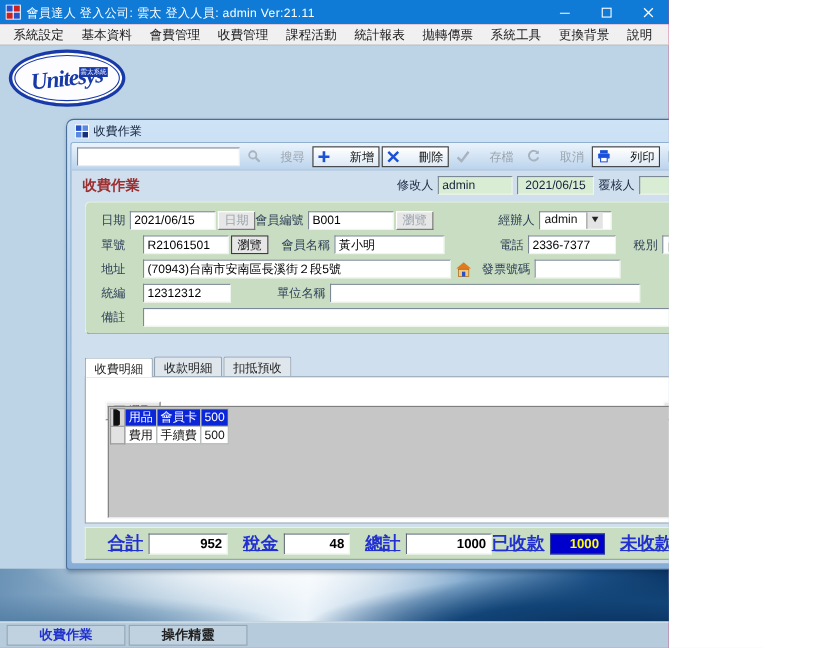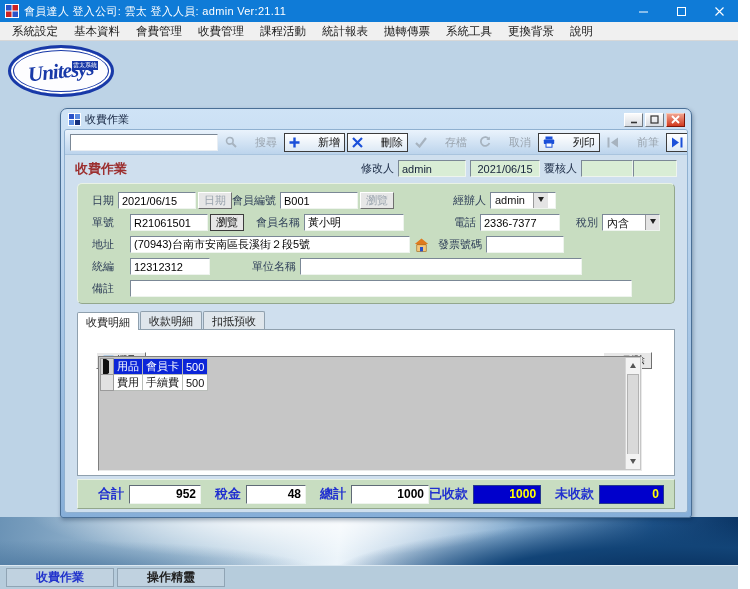--- a/index.html
+++ b/index.html
@@ -1,18 +1,18 @@
 <!DOCTYPE html>
 <html><head>
 <meta charset="utf-8">
 <style>
   * { margin:0; padding:0; box-sizing:border-box; }
   html,body { width:750px; height:589px; overflow:hidden; }
   body { font-family:"Liberation Sans","DejaVu Sans",sans-serif; font-size:11px; color:#111; }
-  #screen { position:relative; width:738px; height:589px; background:#be185d; overflow:hidden; }
+  #screen { position:relative; width:608px; height:589px; background:#be185d; overflow:hidden; }
 
   
   .titlebar { position:absolute; top:0; left:0; right:0; height:22px; background:#0f7bd7;
               display:flex; align-items:center; padding-left:5px; color:#fff; }
   .titlebar .appicon { width:14px; height:14px; margin-right:5px; }
   .titlebar .ttl { font-size:11px; letter-spacing:.3px; }
   .wincaps { margin-left:auto; display:flex; height:22px; }
   .wincap { width:38px; height:22px; display:grid; place-items:center; color:#fff; }
 
   
@@ -86,21 +86,21 @@
   .btn3d { height:17px; padding:0 5px; font-size:11px; background:#e7e7e7; border:1px solid;
            border-color:#fff #6f6f6f #6f6f6f #fff; display:inline-flex; align-items:center; }
   .btn3d.dis { color:#9aa4ae; }
   .btn3d.dark { border:1px solid #3c3c3c; color:#101010; }
   .fsel { display:inline-flex; height:17px; border:1px solid; border-color:#7b8896 #eef4ee #eef4ee #7b8896; background:#fff; }
   .fsel .fs-t { padding:1px 4px 0; min-width:42px; }
   .fsel .fs-b { width:15px; background:#e4e4e4; border-left:1px solid #9a9a9a; display:grid; place-items:center; }
   .dn-arr { width:0; height:0; border:3.5px solid transparent; border-top:5px solid #222; margin-top:4px; }
 
   
-  .tabstrip { display:flex; margin:5px 12px 0; height:18px; align-items:flex-end; }
+  .tabstrip { display:flex; margin:18px 12px 0; height:18px; align-items:flex-end; }
   .dtab { padding:2px 8px 1px; font-size:11px; border:1px solid #8fa0ae; border-bottom:none; margin-right:1px;
           background:#dfe6ec; color:#222; border-radius:2px 2px 0 0; position:relative; top:1px; }
   .dtab.active { background:#fff; height:18px; z-index:2; }
   .tabpage { margin:0 12px; background:#fff; border:1px solid #8fa0ae; flex:1; position:relative; }
 
   .actrow { display:flex; align-items:flex-start; padding:22px 22px 0 18px; }
   .act-btn { display:inline-flex; align-items:center; gap:3px; height:17px; padding:0 6px; font-size:11px;
              background:#e7e7e7; border:1px solid; border-color:#fff #6f6f6f #6f6f6f #fff; color:#222; }
 
   
@@ -117,21 +117,21 @@
   .vscroll { position:absolute; top:1px; bottom:1px; right:1px; width:15px; background:#f3f3f3; border-left:1px solid #d5d5d5; }
   .varrow { position:absolute; left:0; width:14px; height:15px; background:#f3f3f3; display:grid; place-items:center; }
   .varrow.up { top:0; } .varrow.down { bottom:0; }
   .tri-up { width:0; height:0; border:3.5px solid transparent; border-bottom:5px solid #555; margin-bottom:3px; }
   .tri-dn { width:0; height:0; border:3.5px solid transparent; border-top:5px solid #555; margin-top:3px; }
   .vthumb { position:absolute; left:1px; top:16px; width:12px; height:88px; background:#d9d9d9; border:1px solid #b2b2b2; }
 
   
   .totals { margin:3px 12px 3px; height:30px; background:#c8ddc1; border:1px solid; border-color:#e9f2e5 #93a78c #93a78c #e9f2e5;
             display:flex; align-items:center; padding:0 10px 0 20px; }
-  .t-lbl { color:#2130cf; font-weight:bold; font-size:13px; margin-right:5px; white-space:nowrap; }
+  .t-lbl { color:#2130cf; font-weight:bold; font-size:16px; margin-right:5px; white-space:nowrap;text-decoration:underline; }
   .t-fld { height:19px; background:#fff; border:1px solid; border-color:#5f6a76 #eef4ee #eef4ee #5f6a76;
            font-weight:bold; font-size:12px; text-align:right; padding:0 4px; color:#000; outline:none; }
   .t-blue { height:19px; background:#0000cc; border:1px solid #273a8c; color:#ffff00; font-weight:bold;
             font-size:12px; display:flex; align-items:center; justify-content:flex-end; padding:0 4px; }
 
   
   .taskbar { position:absolute; left:0; right:0; bottom:0; height:24px; background:#b6ccdc;
              border-top:1px solid #dce8f1; display:flex; align-items:center; padding-left:6px; gap:3px; }
   .task-tab { width:108px; height:19px; display:grid; place-items:center; font-size:12px; font-weight:bold;
               background:#c0d2e0; border:1px solid #90a4b4; color:#222; }

